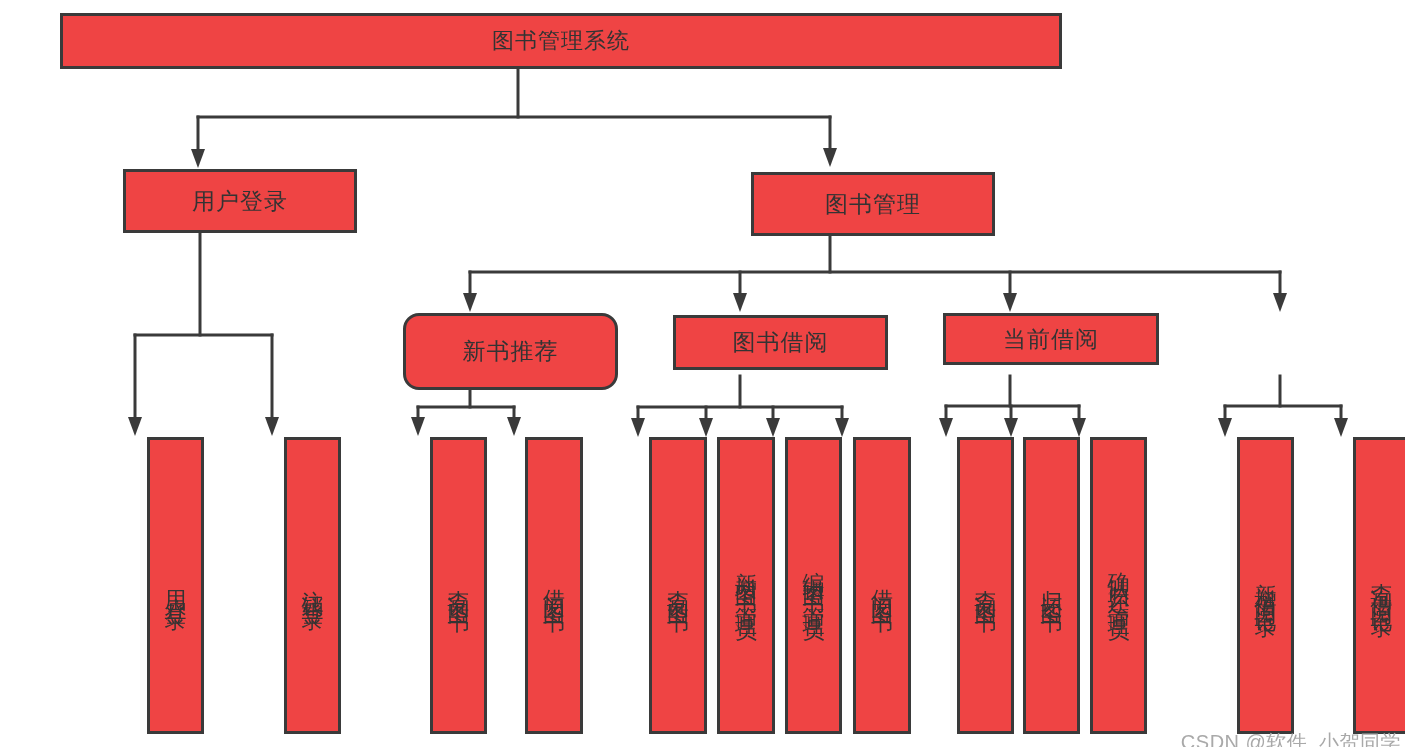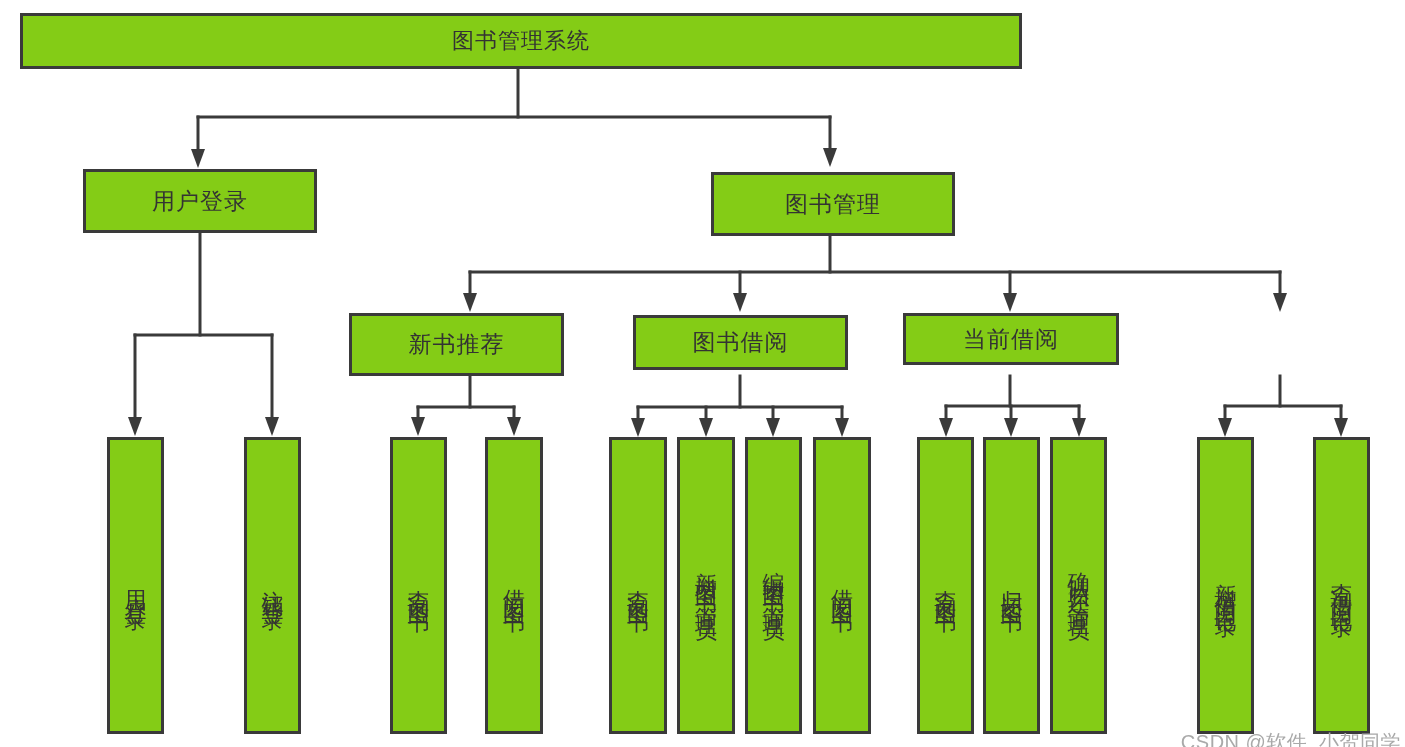--- a/index.html
+++ b/index.html
@@ -12,25 +12,26 @@
     font-family: "Liberation Sans", sans-serif;
   }
   .wires {
     position: absolute;
     left: 0; top: 0;
     width: 1405px; height: 747px;
   }
   .node {
     position: absolute;
     box-sizing: border-box;
-    background: #84cc16;
+    background: #ef4444;
     border: 3px solid #3a3a3a;
     display: flex;
     align-items: center;
     justify-content: center;
+    margin-left: 40px;
   }
   .hlabel {
     font-size: 23px;
     color: #333333;
     letter-spacing: 1px;
     white-space: nowrap;
   }
   .root .hlabel { font-size: 22px; }
   .vlabel {
     writing-mode: vertical-rl;
@@ -126,21 +127,21 @@
     <span class="hlabel">图书管理系统</span>
   </div>
 
   <div class="node" style="left:83px; top:169px; width:234px; height:64px;">
     <span class="hlabel">用户登录</span>
   </div>
   <div class="node" style="left:711px; top:172px; width:244px; height:64px;">
     <span class="hlabel">图书管理</span>
   </div>
 
-  <div class="node" style="left:349px; top:313px; width:215px; height:63px;">
+  <div class="node" style="left:363px; top:313px; width:215px; height:77px;border-radius:16px;">
     <span class="hlabel">新书推荐</span>
   </div>
   <div class="node" style="left:633px; top:315px; width:215px; height:55px;">
     <span class="hlabel">图书借阅</span>
   </div>
   <div class="node" style="left:903px; top:313px; width:216px; height:52px;">
     <span class="hlabel">当前借阅</span>
   </div>
 
   <div class="node" style="left:107px; top:437px; width:57px; height:297px;">

